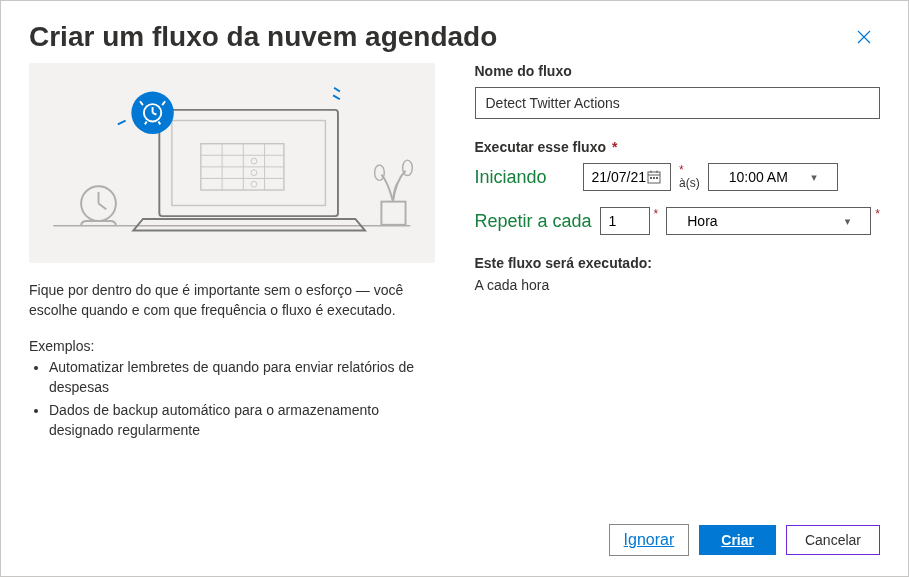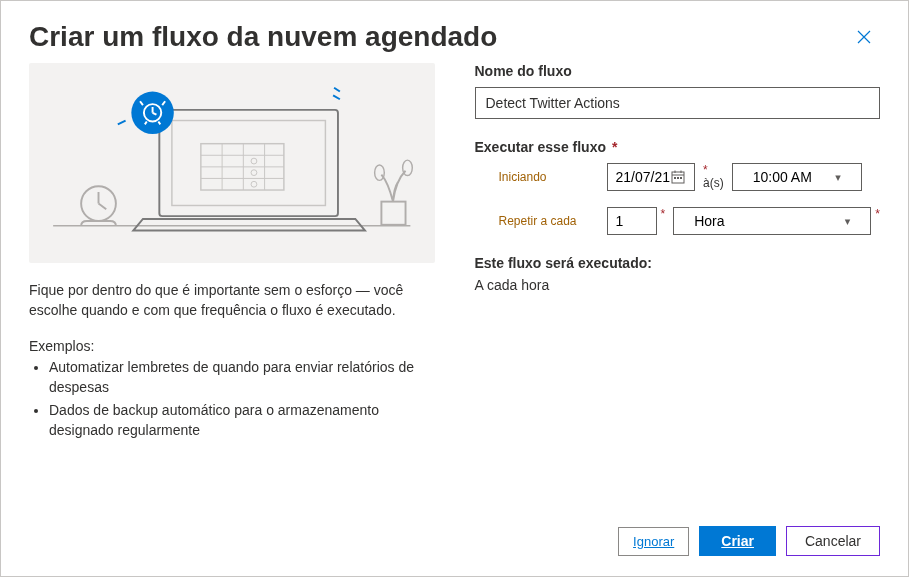--- a/index.html
+++ b/index.html
@@ -93,24 +93,23 @@
       color: #323130;
       margin-bottom: 20px;
     }
     .row {
       display: flex;
       align-items: center;
       margin-bottom: 16px;
       gap: 8px;
     }
     .row-label {
-      font-size: 12px;
-      color: #a16207;
+      font-size: 18px;
+      color: #15803d;
       min-width: 100px;
-      margin-left: 24px;
     }
     .date-field {
       display: inline-flex;
       align-items: center;
       border: 1px solid #605e5c;
       padding: 5px 8px;
       font-size: 14px;
       cursor: pointer;
       background: #fff;
     }
@@ -166,21 +165,21 @@
     }
     .dialog-footer {
       padding: 16px 28px 20px;
       display: flex;
       justify-content: flex-end;
       gap: 10px;
       align-items: center;
     }
     .link-btn {
       color: #0078d4;
-      font-size: 13px;
+      font-size: 16px;
       text-decoration: underline;
       border: 1px solid #8a8886;
       padding: 6px 14px;
       background: #fff;
       cursor: pointer;
     }
     .primary-btn {
       background: #0078d4;
       color: #fff;
       font-size: 14px;

